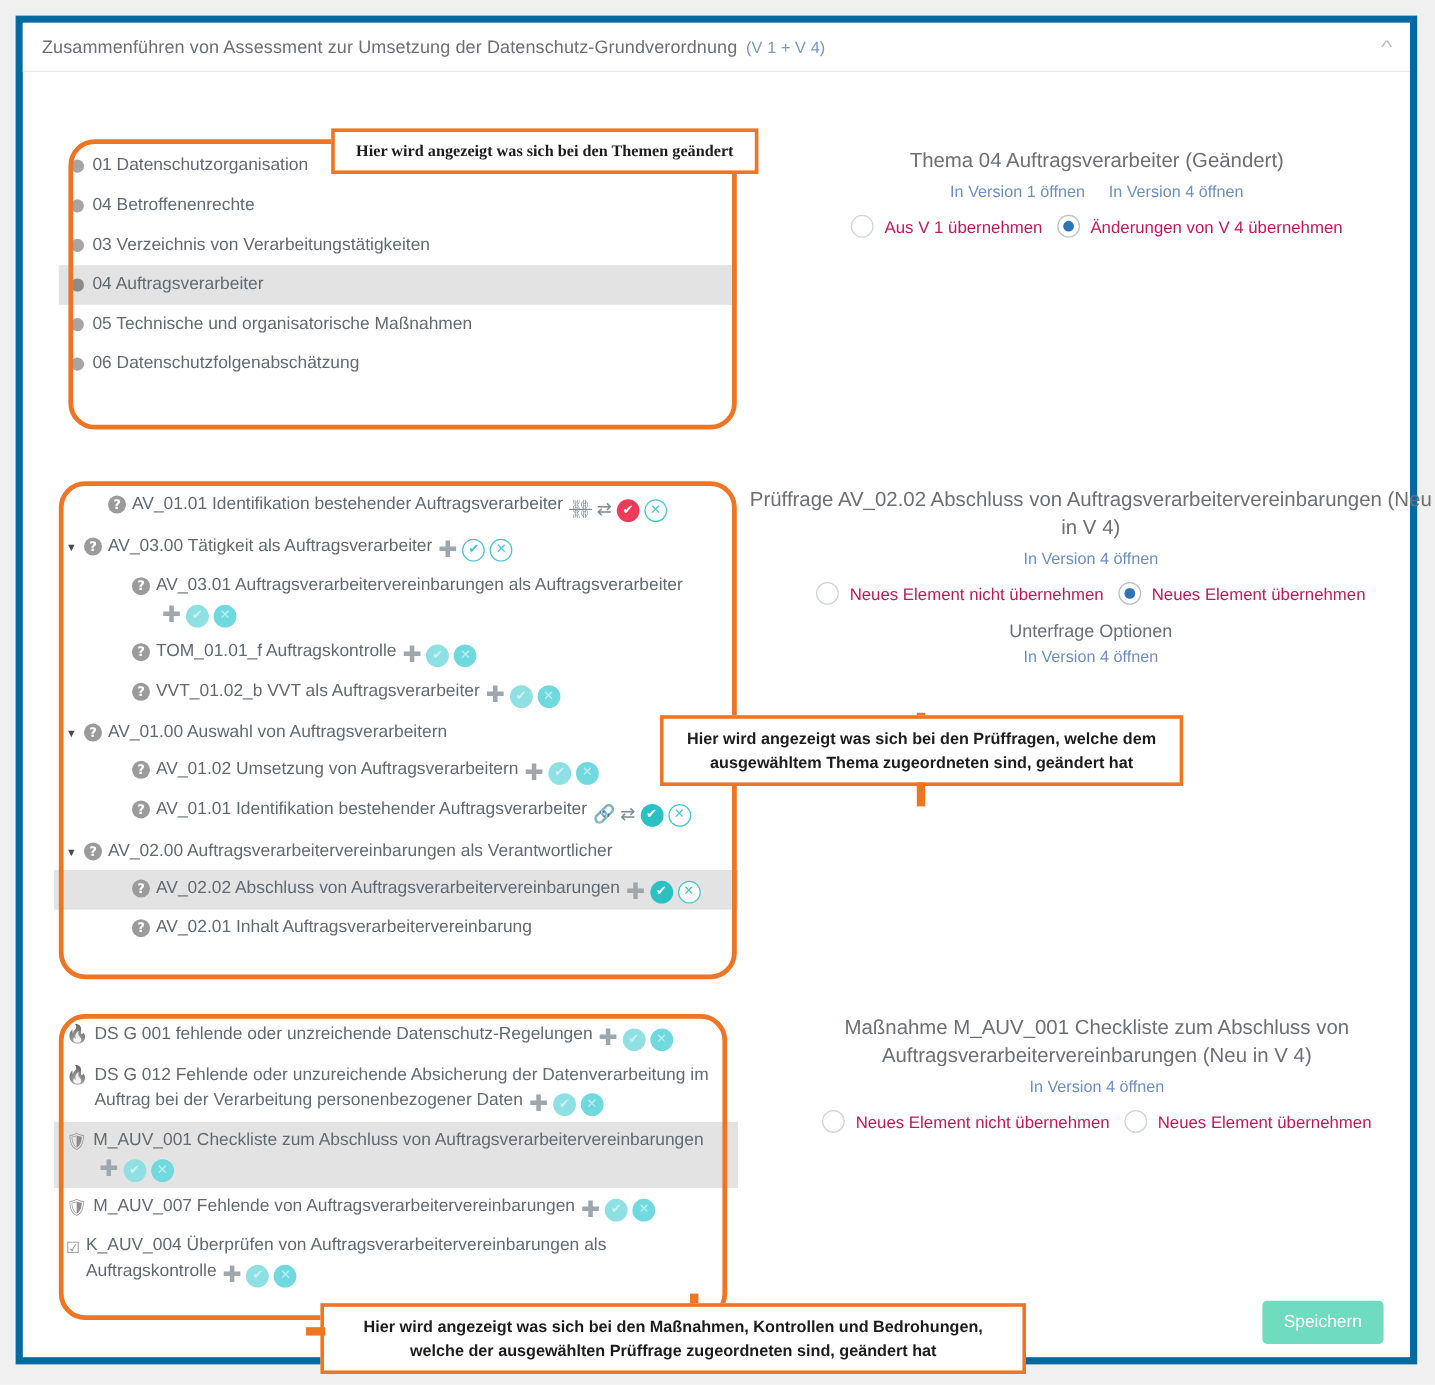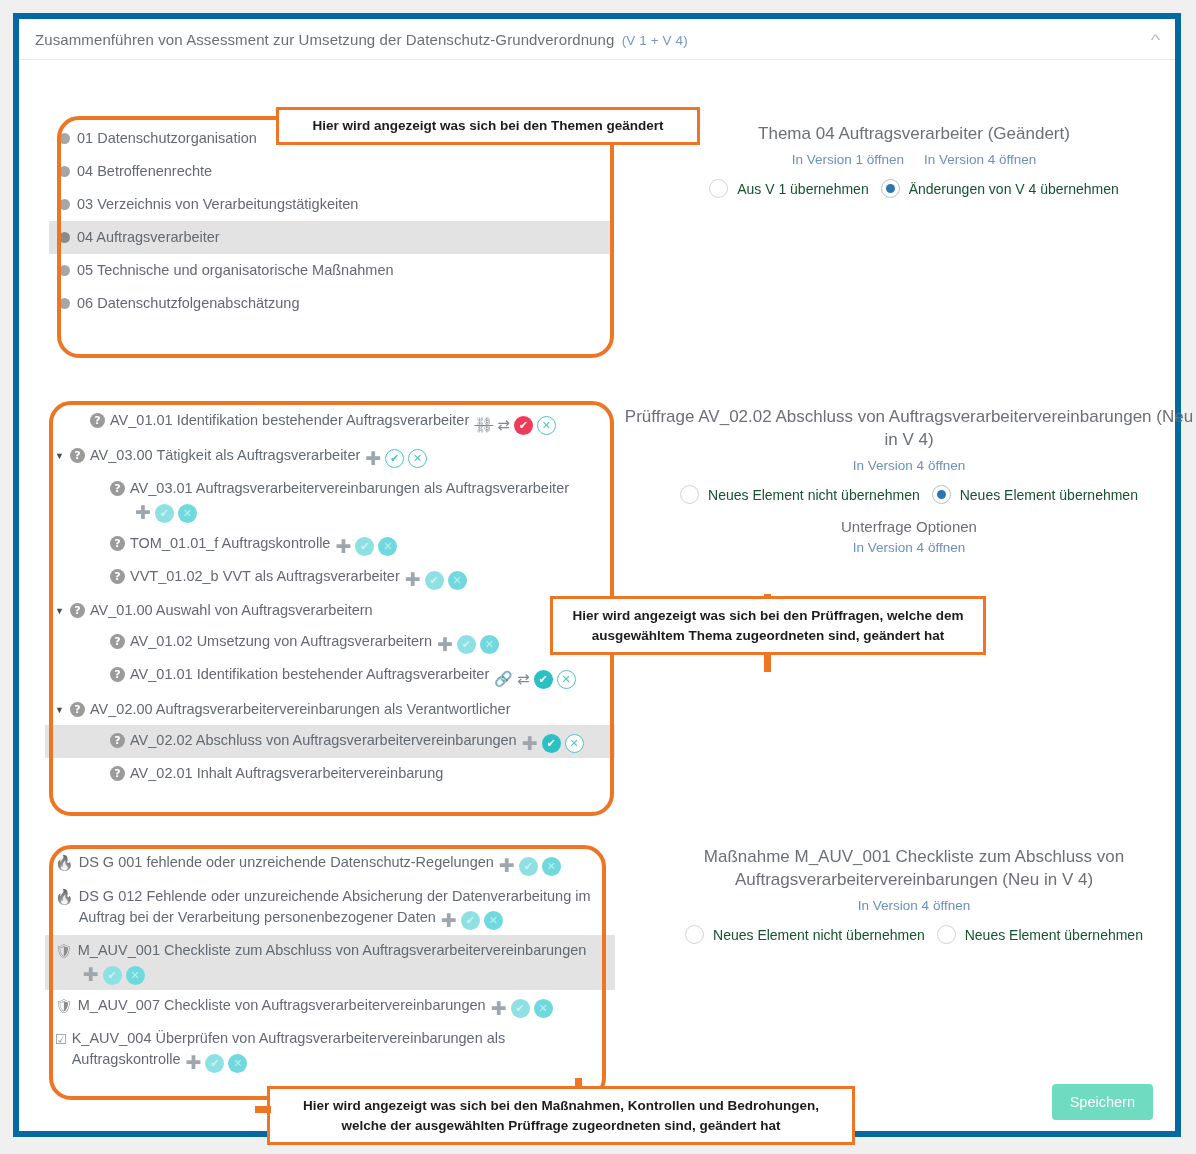--- a/index.html
+++ b/index.html
@@ -64,21 +64,21 @@
   .badge.out-teal{border:1.5px solid #49c5cd;color:#49c5cd;background:#fff;}
   .badge.soft{background:#8fe0e2;color:#c9f2f3;}
   .badge.soft2{background:#6fd9dd;color:#bdeff0;}
 
   
   .detail{position:absolute;text-align:center;box-sizing:border-box;}
   .detail h3{margin:0;font-size:17px;font-weight:400;color:#6a7076;line-height:23px;}
   .links{margin-top:7px;font-size:13.5px;}
   .links a{color:#6c8fc0;text-decoration:none;margin:0 8px;cursor:pointer;}
   .radios{margin-top:12px;display:flex;align-items:center;justify-content:center;gap:12px;font-size:14px;}
-  .radio-opt{display:flex;align-items:center;gap:9px;cursor:pointer;color:#14532d;}
+  .radio-opt{display:flex;align-items:center;gap:9px;cursor:pointer;color:#be185d;}
   .rb{width:19px;height:19px;border-radius:50%;border:1.3px solid #cfd4d8;background:#fff;
       display:inline-block;box-sizing:border-box;position:relative;flex:0 0 auto;}
   .rb.on{border-color:#b9c0c7;}
   .rb.on:after{content:"";position:absolute;left:4px;top:4px;width:9px;height:9px;
       border-radius:50%;background:#2e75b6;}
   .sublabel{margin-top:14px;font-size:15px;color:#6a7076;}
 
   
   .oframe{position:absolute;border:4px solid #ee7523;border-radius:22px;
           box-sizing:border-box;pointer-events:none;}
@@ -247,21 +247,21 @@
         <div class="row sel">
           <span class="shield" style="filter: grayscale(1);">🛡</span>
           <span style="flex: 1 1 0%;"><span class="txt">M_AUV_001 Checkliste zum Abschluss von Auftragsverarbeitervereinbarungen</span><span class="acts">
               <span class="plus">✚</span>
               <span class="badge soft">✔</span>
               <span class="badge soft2">✕</span>
             </span></span>
         </div>
         <div class="row">
           <span class="shield" style="filter: grayscale(1);">🛡</span>
-          <span style="flex: 1 1 0%;"><span class="txt">M_AUV_007 Checkliste von Auftragsverarbeitervereinbarungen</span><span class="acts">
+          <span style="flex: 1 1 0%;"><span class="txt">M_AUV_007 Fehlende von Auftragsverarbeitervereinbarungen</span><span class="acts">
               <span class="plus">✚</span>
               <span class="badge soft">✔</span>
               <span class="badge soft2">✕</span>
             </span></span>
         </div>
         <div class="row">
           <span class="cbox">☑</span>
           <span style="flex: 1 1 0%;"><span class="txt">K_AUV_004 Überprüfen von Auftragsverarbeitervereinbarungen als Auftragskontrolle</span><span class="acts">
               <span class="plus">✚</span>
               <span class="badge soft">✔</span>
@@ -324,21 +324,21 @@
           <span>Neues Element übernehmen</span>
         </label>
       </div>
     </div>
 
     <div class="oframe" style="left:38px;top:56px;width:557px;height:242px;"></div>
     <div class="oframe" style="left:30px;top:341px;width:565px;height:415px;"></div>
     <div class="oframe" style="left:30px;top:785px;width:557px;height:255px;"></div>
 
     <div class="tick" style="left:449px;top:52px;width:7px;height:16px;"></div>
-    <div class="callout" style="left:257px;top:47px;width:424px;height:38px;">Hier wird angezeigt was sich bei den Themen geändert</div>
+    <div class="callout" style="left:257px;top:47px;width:356px;height:38px;font-family:Liberation Serif, serif;">Hier wird angezeigt was sich bei den Themen geändert</div>
 
     <div class="tick" style="left:745px;top:534px;width:7px;height:20px;"></div>
     <div class="callout" style="left:531px;top:536px;width:436px;height:59px;">Hier wird angezeigt was sich bei den Prüffragen, welche dem ausgewähltem Thema zugeordneten sind, geändert hat</div>
     <div class="tick" style="left:745px;top:592px;width:7px;height:20px;"></div>
 
     <div class="tick" style="left:556px;top:1018px;width:7px;height:16px;"></div>
     <div class="callout" style="left:248px;top:1026px;width:588px;height:59px;">Hier wird angezeigt was sich bei den Maßnahmen, Kontrollen und Bedrohungen, welche der ausgewählten Prüffrage zugeordneten sind, geändert hat</div>
     <div class="tick" style="left:236px;top:1046px;width:16px;height:7px;"></div>
 
     <button class="save-btn">Speichern</button>

